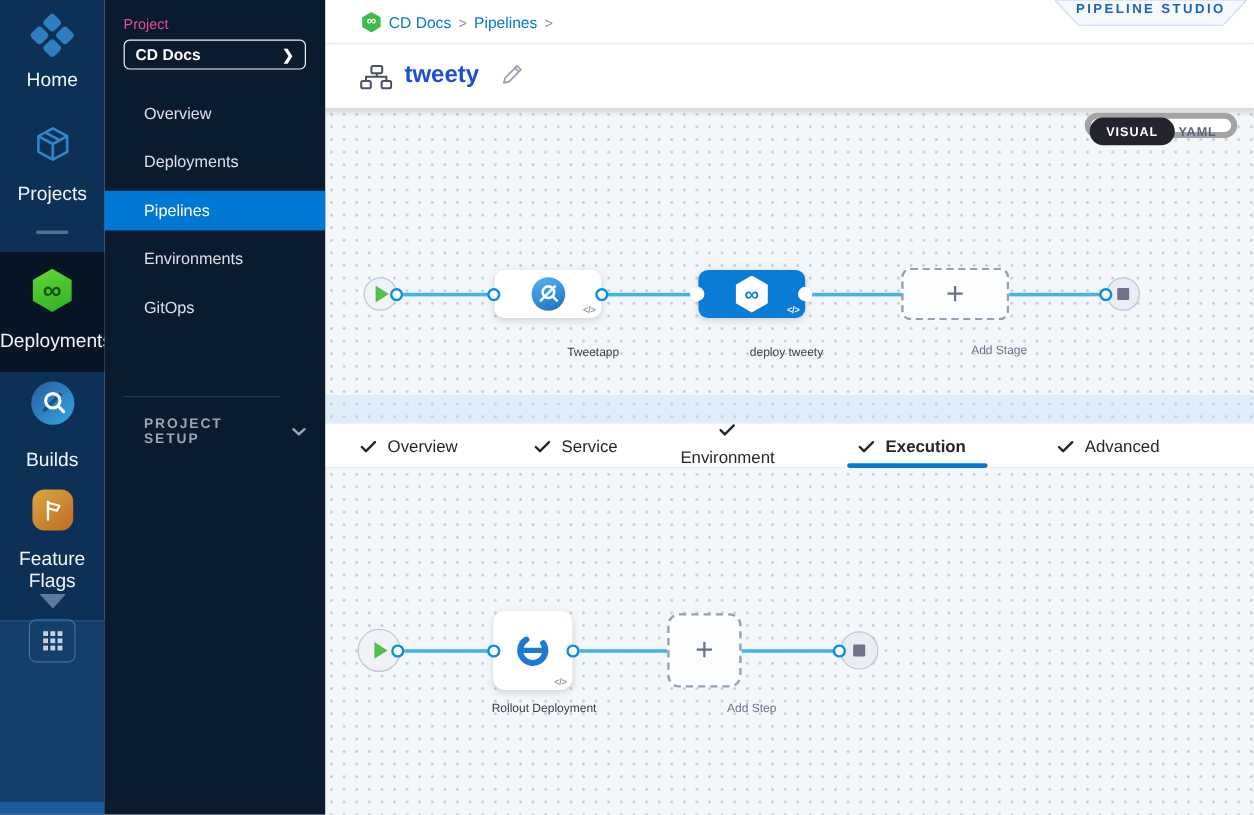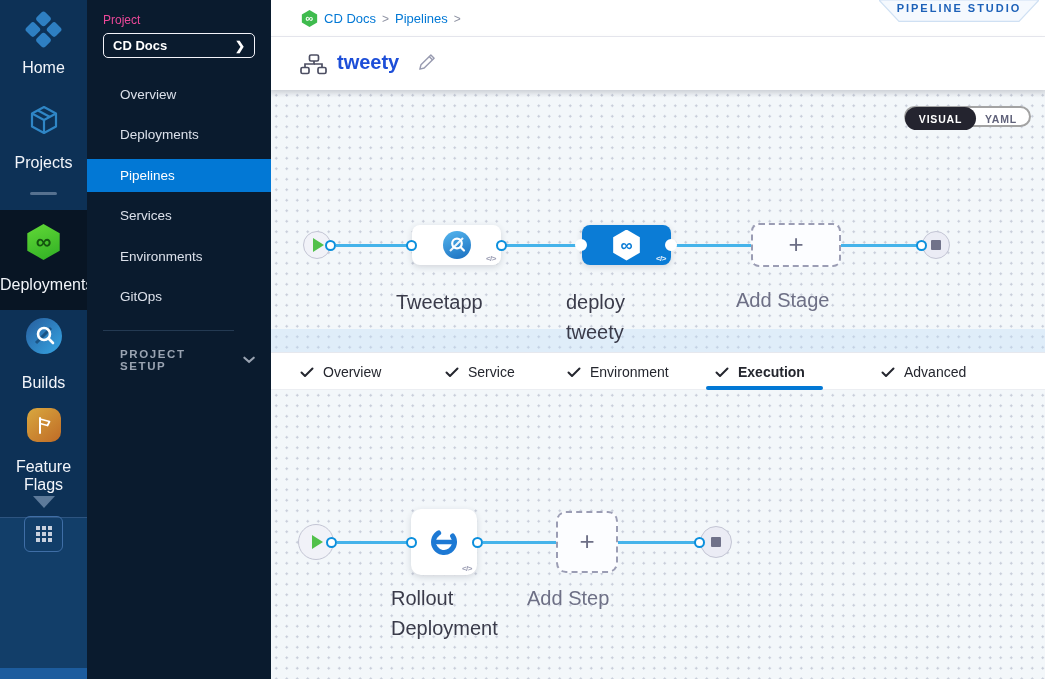--- a/index.html
+++ b/index.html
@@ -58,21 +58,21 @@
   .crumb-sep { color:#8f93a3; font-size:12px; }
 
   .ribbon { position:absolute; right:6px; top:0; width:160px; height:22px; }
   .ribbon-text { position:absolute; left:0; top:2px; width:160px; text-align:center; font-size:11px; font-weight:700; letter-spacing:2px; color:#1d61b8; }
 
   .title-row { position:absolute; left:0; top:37px; width:774px; height:53px; background:#fff; box-shadow:0 2px 5px rgba(40,41,61,0.10); z-index:3; }
   .pipe-title { position:absolute; left:66px; top:14px; font-size:20px; font-weight:700; color:#1d4ed8; }
   .pipe-icon-wrap { position:absolute; left:29px; top:17px; }
   .pencil-wrap { position:absolute; left:146px; top:16px; cursor:pointer; }
 
-  .toggle { position:absolute; right:14px; top:57px; width:127px; height:21px; border:2px solid #a3a3a3; border-radius:12px; background:#fff;margin-top:12px; }
+  .toggle { position:absolute; right:14px; top:57px; width:127px; height:21px; border:5px solid #a3a3a3; border-radius:12px; background:#fff; }
   .toggle-visual { position:absolute; left:-1px; top:-1px; width:71px; height:23px; border-radius:12px; background:#24242f; color:#fff;
                    font-size:10.5px; font-weight:700; letter-spacing:0.8px; display:flex; align-items:center; justify-content:center; cursor:pointer; }
   .toggle-yaml { position:absolute; right:0; top:0; width:56px; height:21px; color:#60627a; font-size:10.5px; font-weight:700; letter-spacing:0.8px;
                  display:flex; align-items:center; justify-content:center; cursor:pointer; }
 
   
   .dotted { background-color:#f3f7fa; background-image:radial-gradient(#c6cbd8 1px, rgba(198,203,216,0) 1.3px); background-size:10.5px 10.5px; }
   .stage-canvas { position:absolute; left:0; top:90px; width:774px; height:262px; }
   .stage-canvas .top-shade { position:absolute; left:0; top:0; width:774px; height:8px; background:linear-gradient(rgba(40,41,61,0.10), rgba(40,41,61,0)); }
   .stage-canvas .select-band { position:absolute; left:0; bottom:0; width:774px; height:23px; background:rgba(185,218,245,0.35); }
@@ -93,21 +93,21 @@
   .code-glyph { position:absolute; right:5px; bottom:2px; font-size:8px; font-weight:700; color:#9a9cb2; letter-spacing:-0.5px; }
   .stage-card.selected .code-glyph, .code-glyph.on-blue { color:#e8f2fc; }
 
   .build-circle { width:28px; height:28px; border-radius:50%; background:linear-gradient(160deg,#55b6ee,#1a6fc0); position:relative; }
   .cd-hex { width:29px; height:31px; clip-path:polygon(50% 0,96% 25%,96% 75%,50% 100%,4% 75%,4% 25%); background:#fff;
             display:flex; align-items:center; justify-content:center; color:#0b7cd6; font-size:17px; font-weight:700; line-height:1; }
 
   .add-box { position:absolute; border:2px dashed #9b9db4; border-radius:8px; background:#fcfdff; display:flex; align-items:center; justify-content:center; z-index:2; cursor:pointer; }
   .add-plus { font-size:26px; font-weight:300; color:#6d6f86; line-height:1; margin-top:-3px; }
 
-  .node-label { position:absolute; text-align:left; font-size:20px; color:#3a3b4a; z-index:2; line-height:1.5; }
+  .node-label { position:absolute; text-align:right; font-size:10px; color:#3a3b4a; z-index:2; line-height:1.5; }
   .node-label.dim { color:#6e7086; }
 
   .step-card { position:absolute; width:66px; height:66px; border-radius:10px; background:#fff; box-shadow:0 2px 6px rgba(40,41,61,0.16);
                display:flex; align-items:center; justify-content:center; z-index:2; cursor:pointer; }
 
   
   .tabbar { position:absolute; left:0; top:352px; width:774px; height:38px; background:#fff; border-top:1px solid #e6e8ee; border-bottom:1px solid #eceef2; z-index:3; }
   .tab { position:absolute; top:0; height:38px; display:flex; align-items:center; gap:9px; font-size:14px; color:#24262e; cursor:pointer; }
   .tab.active { font-weight:700; }
   .tab-underline { position:absolute; left:435px; bottom:-1px; width:117px; height:4px; background:#0278d5; border-radius:2px; }
@@ -199,23 +199,20 @@
     </div>
     <div class="pnav">
       <div class="pnav-item">
           <span>Overview</span>
         </div>
       <div class="pnav-item">
           <span>Deployments</span>
         </div>
       <div class="pnav-item active">
           <span>Pipelines</span>
-        </div>
-      <div class="pnav-item">
-          <span>Services</span>
         </div>
       <div class="pnav-item">
           <span>Environments</span>
         </div>
       <div class="pnav-item">
           <span>GitOps</span>
         </div>
     </div>
     <div class="psetup-divider"></div>
     <div class="psetup">
@@ -322,21 +319,21 @@
             <polyline points="1.5,5.5 5,9 12.5,1.5" fill="none" stroke="#24262e" stroke-width="2" stroke-linecap="round" stroke-linejoin="round"></polyline>
           </svg>
         <span>Overview</span>
       </div>
       <div class="tab" style="left:174px;">
         <svg class="check-svg" width="14" height="11" viewBox="0 0 14 11">
             <polyline points="1.5,5.5 5,9 12.5,1.5" fill="none" stroke="#24262e" stroke-width="2" stroke-linecap="round" stroke-linejoin="round"></polyline>
           </svg>
         <span>Service</span>
       </div>
-      <div class="tab" style="left:296px;">
+      <div class="tab" style="left:296px;flex-direction:column;">
         <svg class="check-svg" width="14" height="11" viewBox="0 0 14 11">
             <polyline points="1.5,5.5 5,9 12.5,1.5" fill="none" stroke="#24262e" stroke-width="2" stroke-linecap="round" stroke-linejoin="round"></polyline>
           </svg>
         <span>Environment</span>
       </div>
       <div class="tab active" style="left:444px;">
         <svg class="check-svg" width="14" height="11" viewBox="0 0 14 11">
             <polyline points="1.5,5.5 5,9 12.5,1.5" fill="none" stroke="#24262e" stroke-width="2" stroke-linecap="round" stroke-linejoin="round"></polyline>
           </svg>
         <span>Execution</span>

